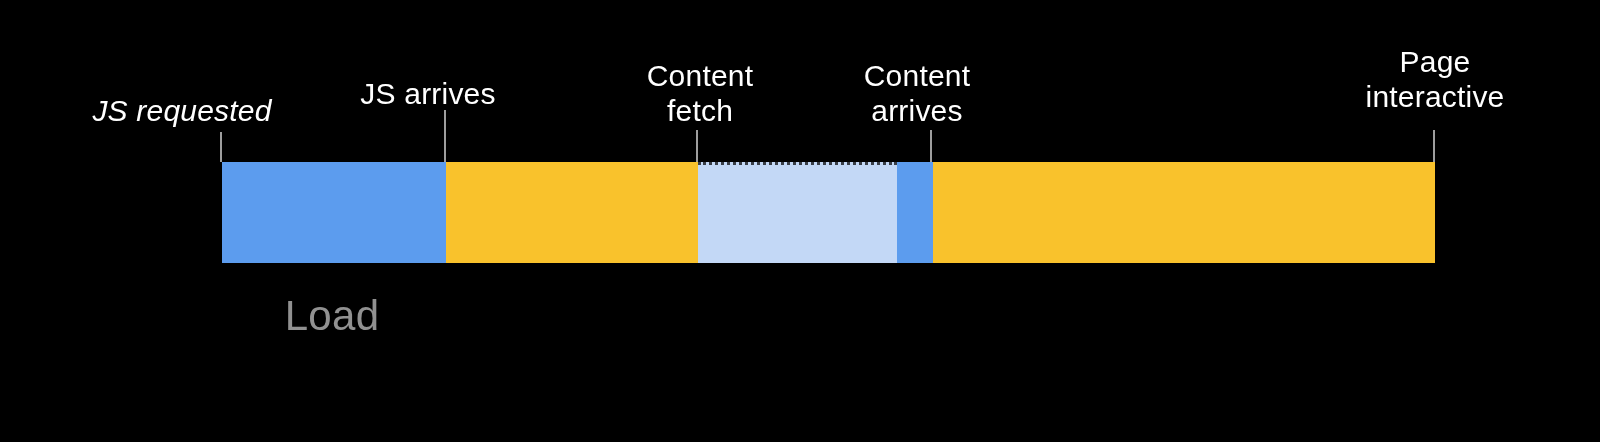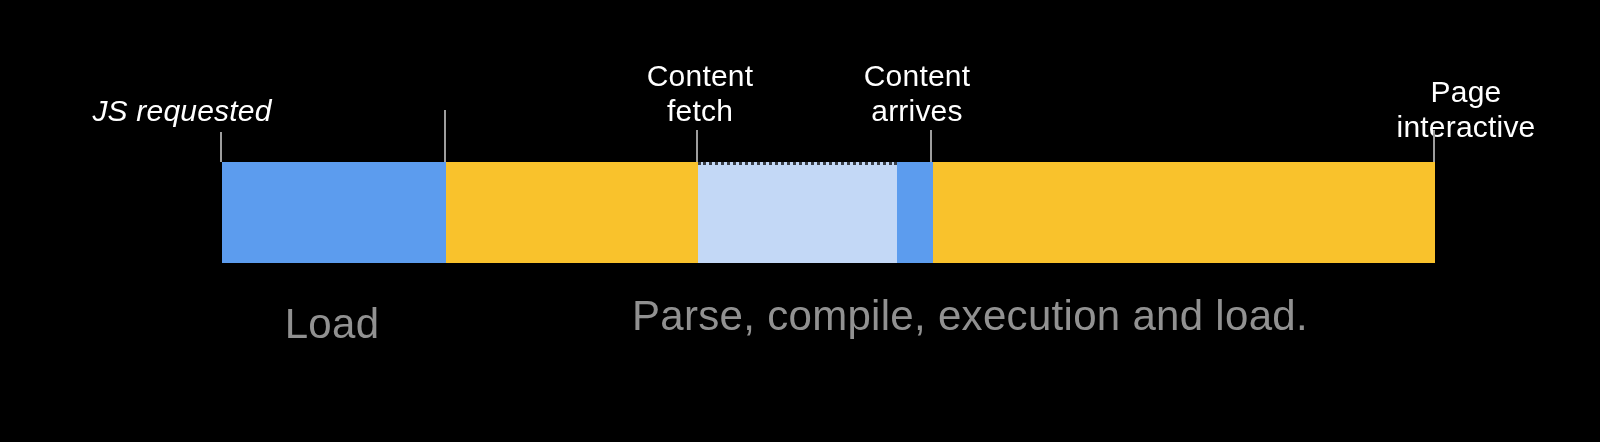--- a/index.html
+++ b/index.html
@@ -24,21 +24,21 @@
     line-height: 35px;
     text-align: center;
     transform: translateX(-50%);
     white-space: pre-line;
     letter-spacing: 0.2px;
   }
   #ml-1 { left: 182px; top: 93px; font-style: italic; }
   #ml-2 { left: 428px; top: 76px; }
   #ml-3 { left: 700px; top: 58px; }
   #ml-4 { left: 917px; top: 58px; }
-  #ml-5 { left: 1435px; top: 74px; margin-left: 31px; }
+  #ml-5 { left: 1435px; top: 44px; }
 
   
   .tick {
     position: absolute;
     width: 2px;
     background: #9e9e9e;
   }
   #tick-1 { left: 220px;  top: 132px; height: 30px; }
   #tick-2 { left: 444px;  top: 110px; height: 52px; }
   #tick-3 { left: 696px;  top: 130px; height: 32px; }
@@ -66,29 +66,30 @@
   .phase-label {
     position: absolute;
     top: 291px;
     color: #919191;
     font-size: 42px;
     line-height: 50px;
     transform: translateX(-50%);
     white-space: nowrap;
     letter-spacing: 0.3px;
   }
-  #phase-1 { left: 332px; margin-top: 8px; }
+  #phase-1 { left: 332px; }
   #phase-2 { left: 970px; }
 </style>
 </head>
 <body>
 
 <div class="stage" style="background: rgb(0, 0, 0);">
 
   <div class="milestone-label" id="ml-1" style="color: rgb(255, 255, 255);">JS requested</div>
+  <div class="milestone-label" id="ml-2" style="color: rgb(255, 255, 255);">JS arrives</div>
   <div class="milestone-label" id="ml-3" style="color: rgb(255, 255, 255);">Content
 fetch</div>
   <div class="milestone-label" id="ml-4" style="color: rgb(255, 255, 255);">Content
 arrives</div>
   <div class="milestone-label" id="ml-5" style="color: rgb(255, 255, 255);">Page
 interactive</div>
 
   <div class="tick" id="tick-1" style="background: rgb(158, 158, 158);"></div>
   <div class="tick" id="tick-2" style="background: rgb(158, 158, 158);"></div>
   <div class="tick" id="tick-3" style="background: rgb(158, 158, 158);"></div>
@@ -97,15 +98,14 @@
 
   <div id="bar">
       <div class="segment" style="width: 224px; background: rgb(92, 156, 238);"></div>
       <div class="segment" style="width: 252px; background: rgb(249, 194, 44);"></div>
       <div class="segment dotted-top" style="width: 199px; background: rgb(195, 216, 246);"></div>
       <div class="segment" style="width: 36px; background: rgb(92, 156, 238);"></div>
       <div class="segment" style="width: 502px; background: rgb(249, 194, 44);"></div>
     </div>
 
   <div class="phase-label" id="phase-1" style="color: rgb(145, 145, 145);">Load</div>
-  <div class="phase-label" id="phase-2" style="color: rgb(145, 145, 145);">Parse, compile, execution and load.</div>
 
 </div>
 
 </body></html>

